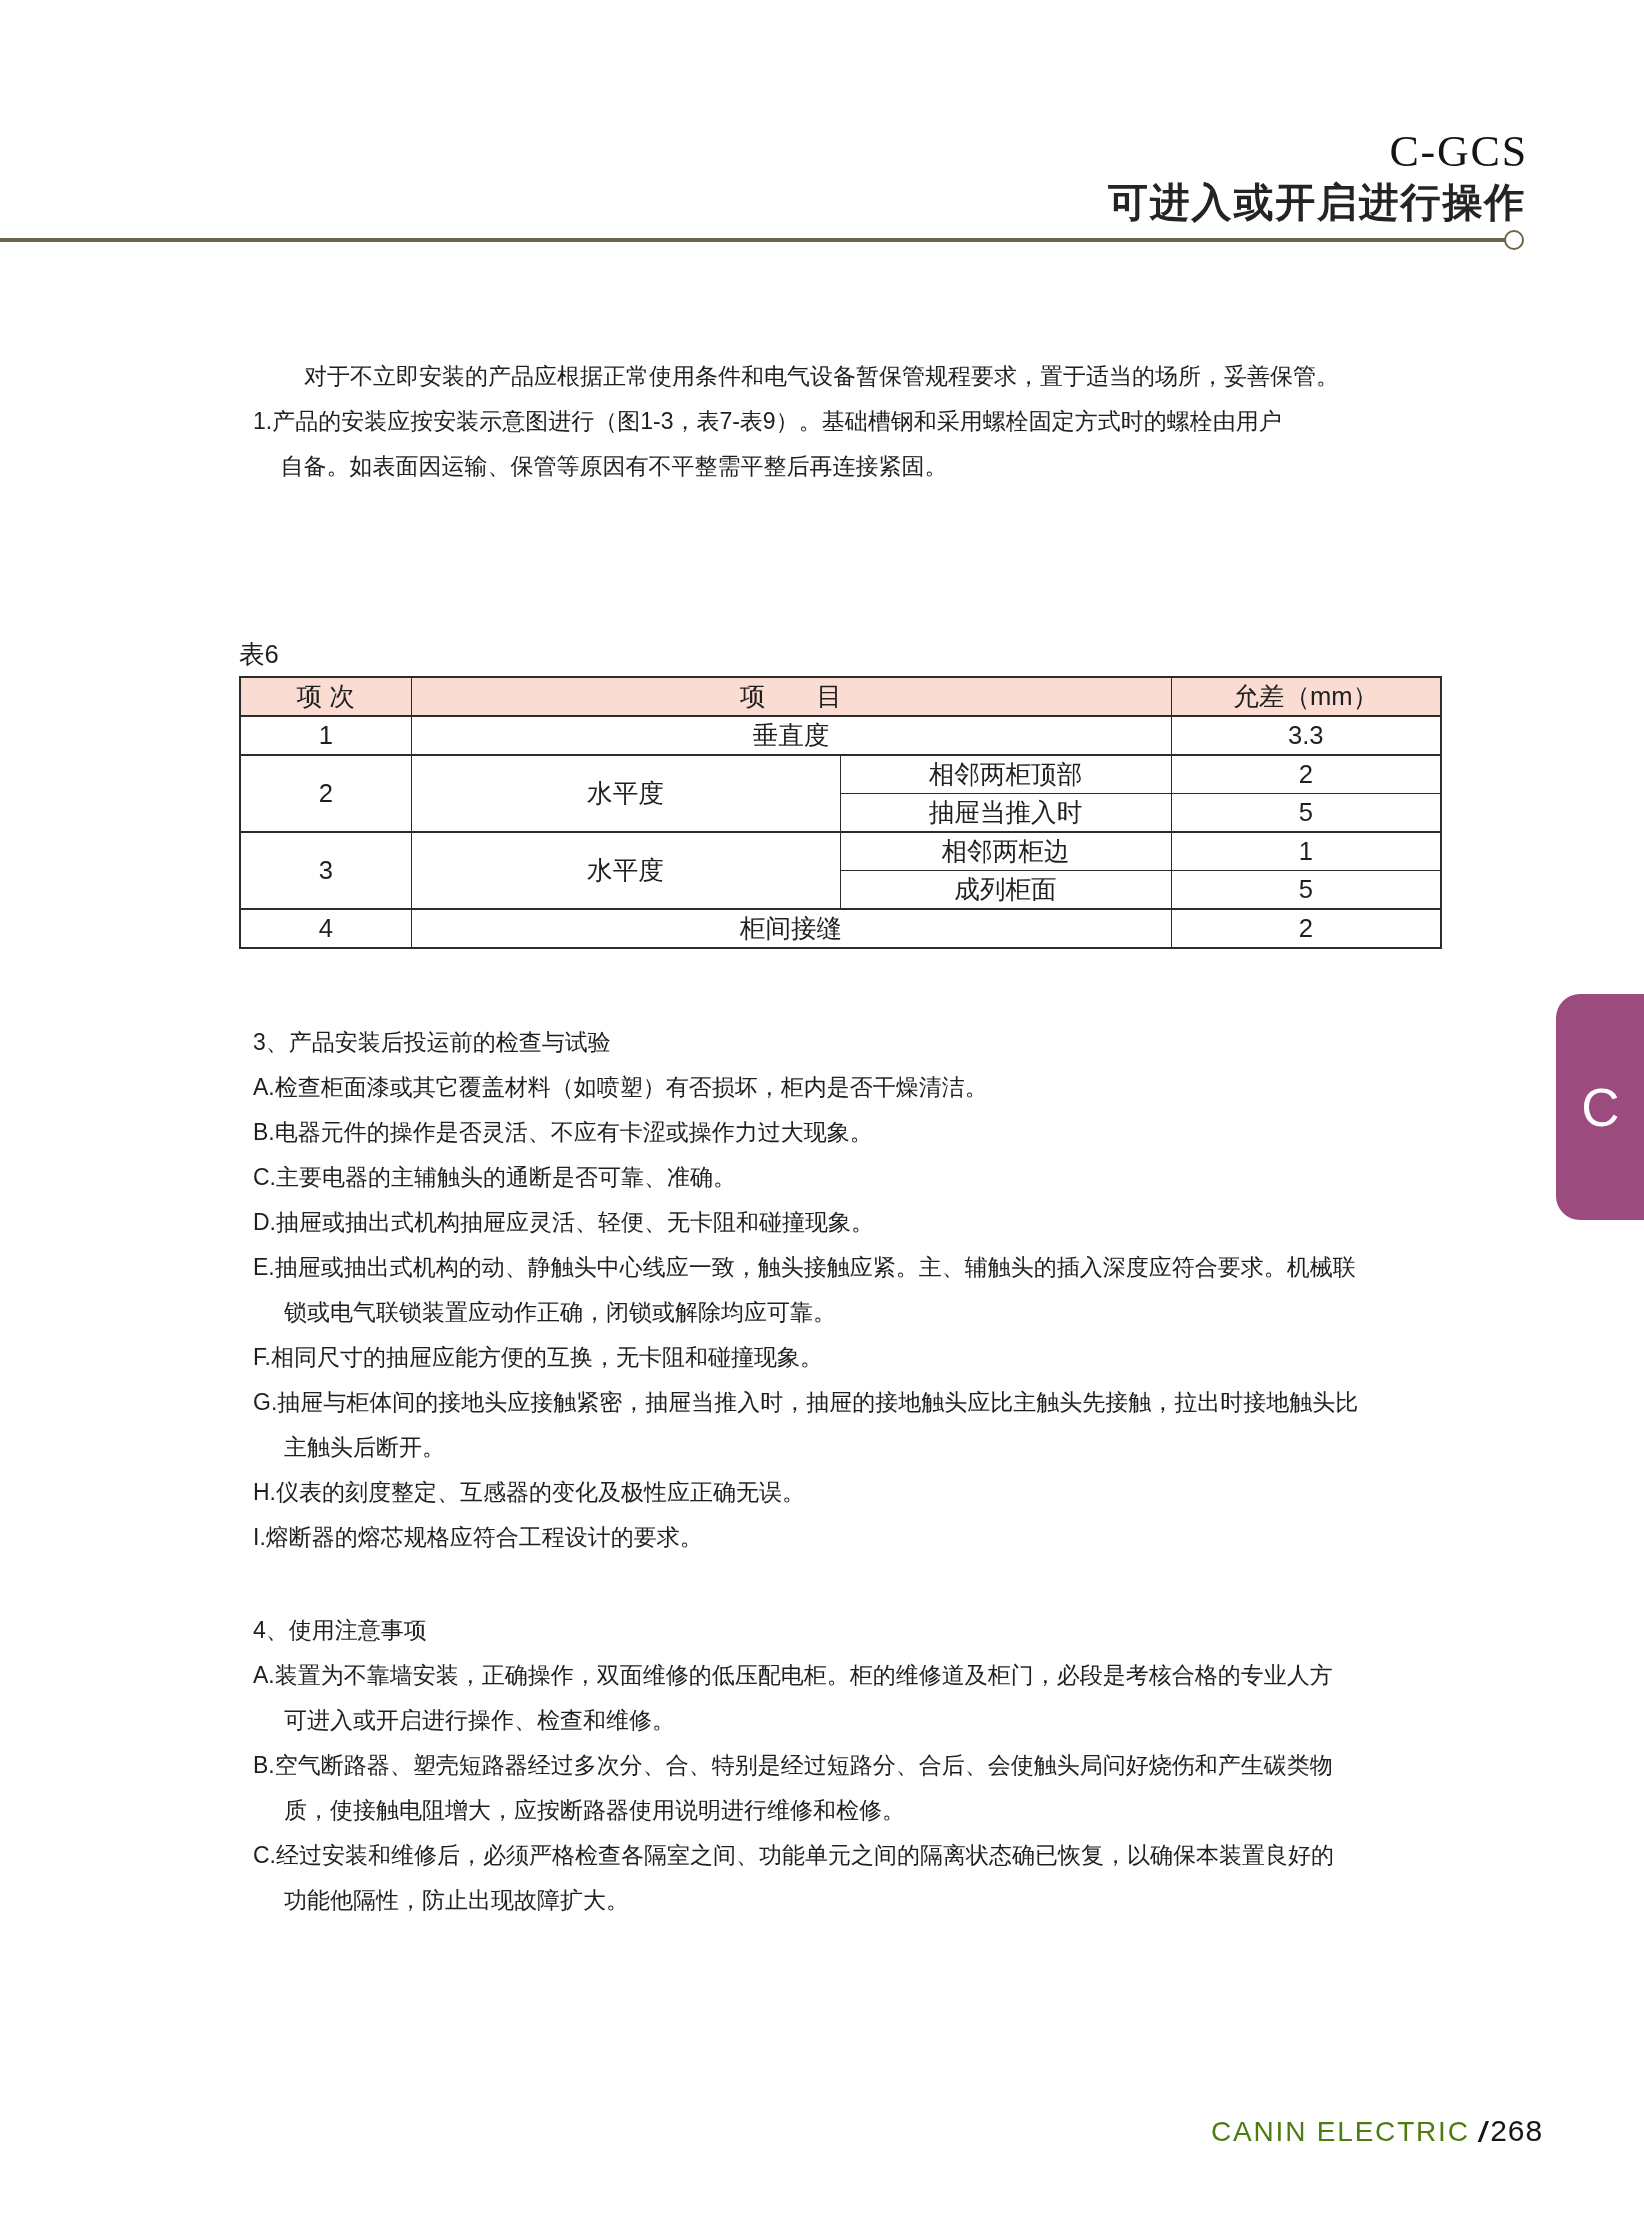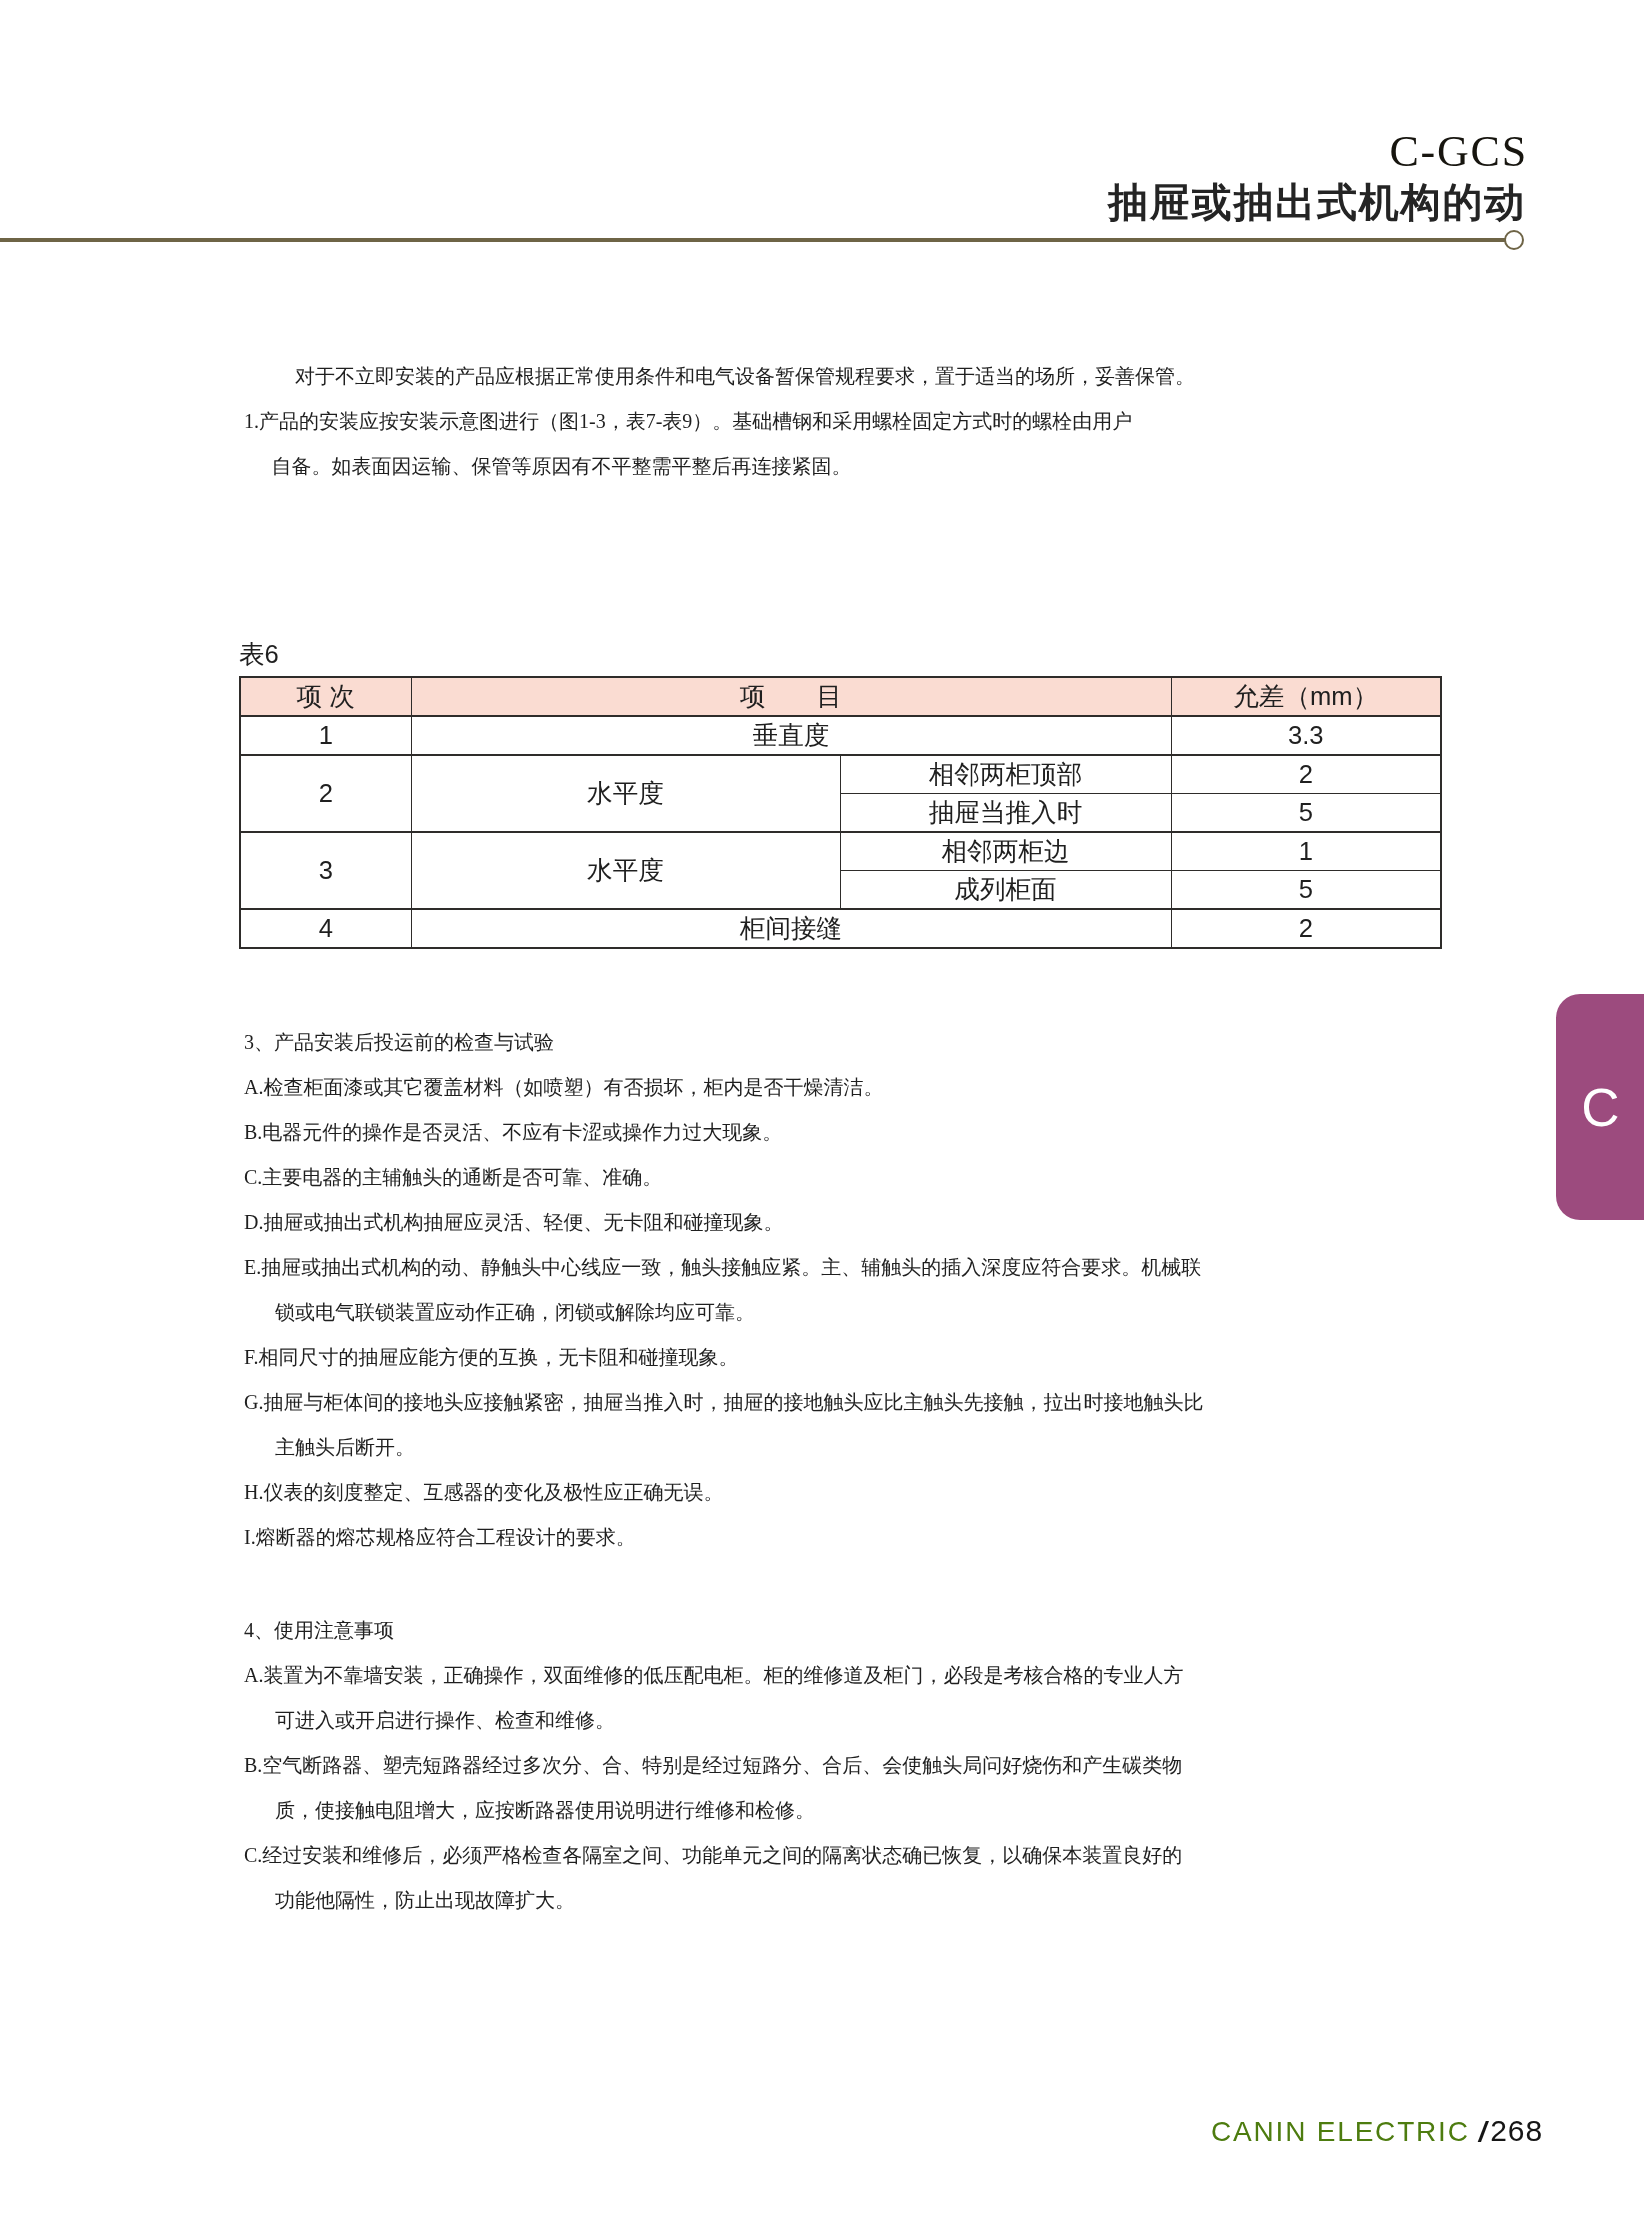--- a/index.html
+++ b/index.html
@@ -25,21 +25,21 @@
   }
   .header-rule{
     position:absolute;top:238px;left:0;width:1506px;height:3.7px;
     background:#6e6446;
   }
   .header-rule-cap{
     position:absolute;top:230px;left:1504px;width:16.4px;height:16.4px;
     border:2.7px solid #6e6446;border-radius:50%;background:#ffffff;
   }
   
-  .textblock{position:absolute;left:244px;width:1224px;font-size:20px;line-height:45px;font-family:Liberation Serif, serif;}
+  .textblock{position:absolute;left:253px;width:1224px;font-size:23px;line-height:45px;}
   .line{white-space:nowrap;}
   .ti2{text-indent:51px;}
   .cont{padding-left:27.4px;}
   .cont2{padding-left:31px;}
   #intro{top:354px;}
   #section3{top:1020px;line-height:45px;}
   #section4{top:1608px;line-height:45px;}
   
   .tbl-caption{
     position:absolute;top:637px;left:239px;width:1200px;
@@ -73,21 +73,21 @@
   .footer .brand{color:#4d7c0f;letter-spacing:1.8px;}
   .footer .sep{color:#151515;font-weight:bold;font-style:italic;padding:0 3.7px 0 9.1px;}
   .footer .pagenum{color:#151515;font-weight:normal;font-size:30px;letter-spacing:0.9px;}
 </style>
 </head>
 <body>
 
 <div class="page">
 
   <div class="model">C-GCS</div>
-  <div class="doc-title">抽屉或抽出式机构的动</div>
+  <div class="doc-title">可进入或开启进行操作</div>
   <div class="header-rule"></div>
   <div class="header-rule-cap"></div>
 
   <div class="textblock" id="intro">
     <div class="line ti2">对于不立即安装的产品应根据正常使用条件和电气设备暂保管规程要求，置于适当的场所，妥善保管。</div>
     <div class="line">1.产品的安装应按安装示意图进行（图1-3，表7-表9）。基础槽钢和采用螺栓固定方式时的螺栓由用户</div>
     <div class="line cont">自备。如表面因运输、保管等原因有不平整需平整后再连接紧固。</div>
   </div>
 
   <div class="tbl-caption">表6</div>

